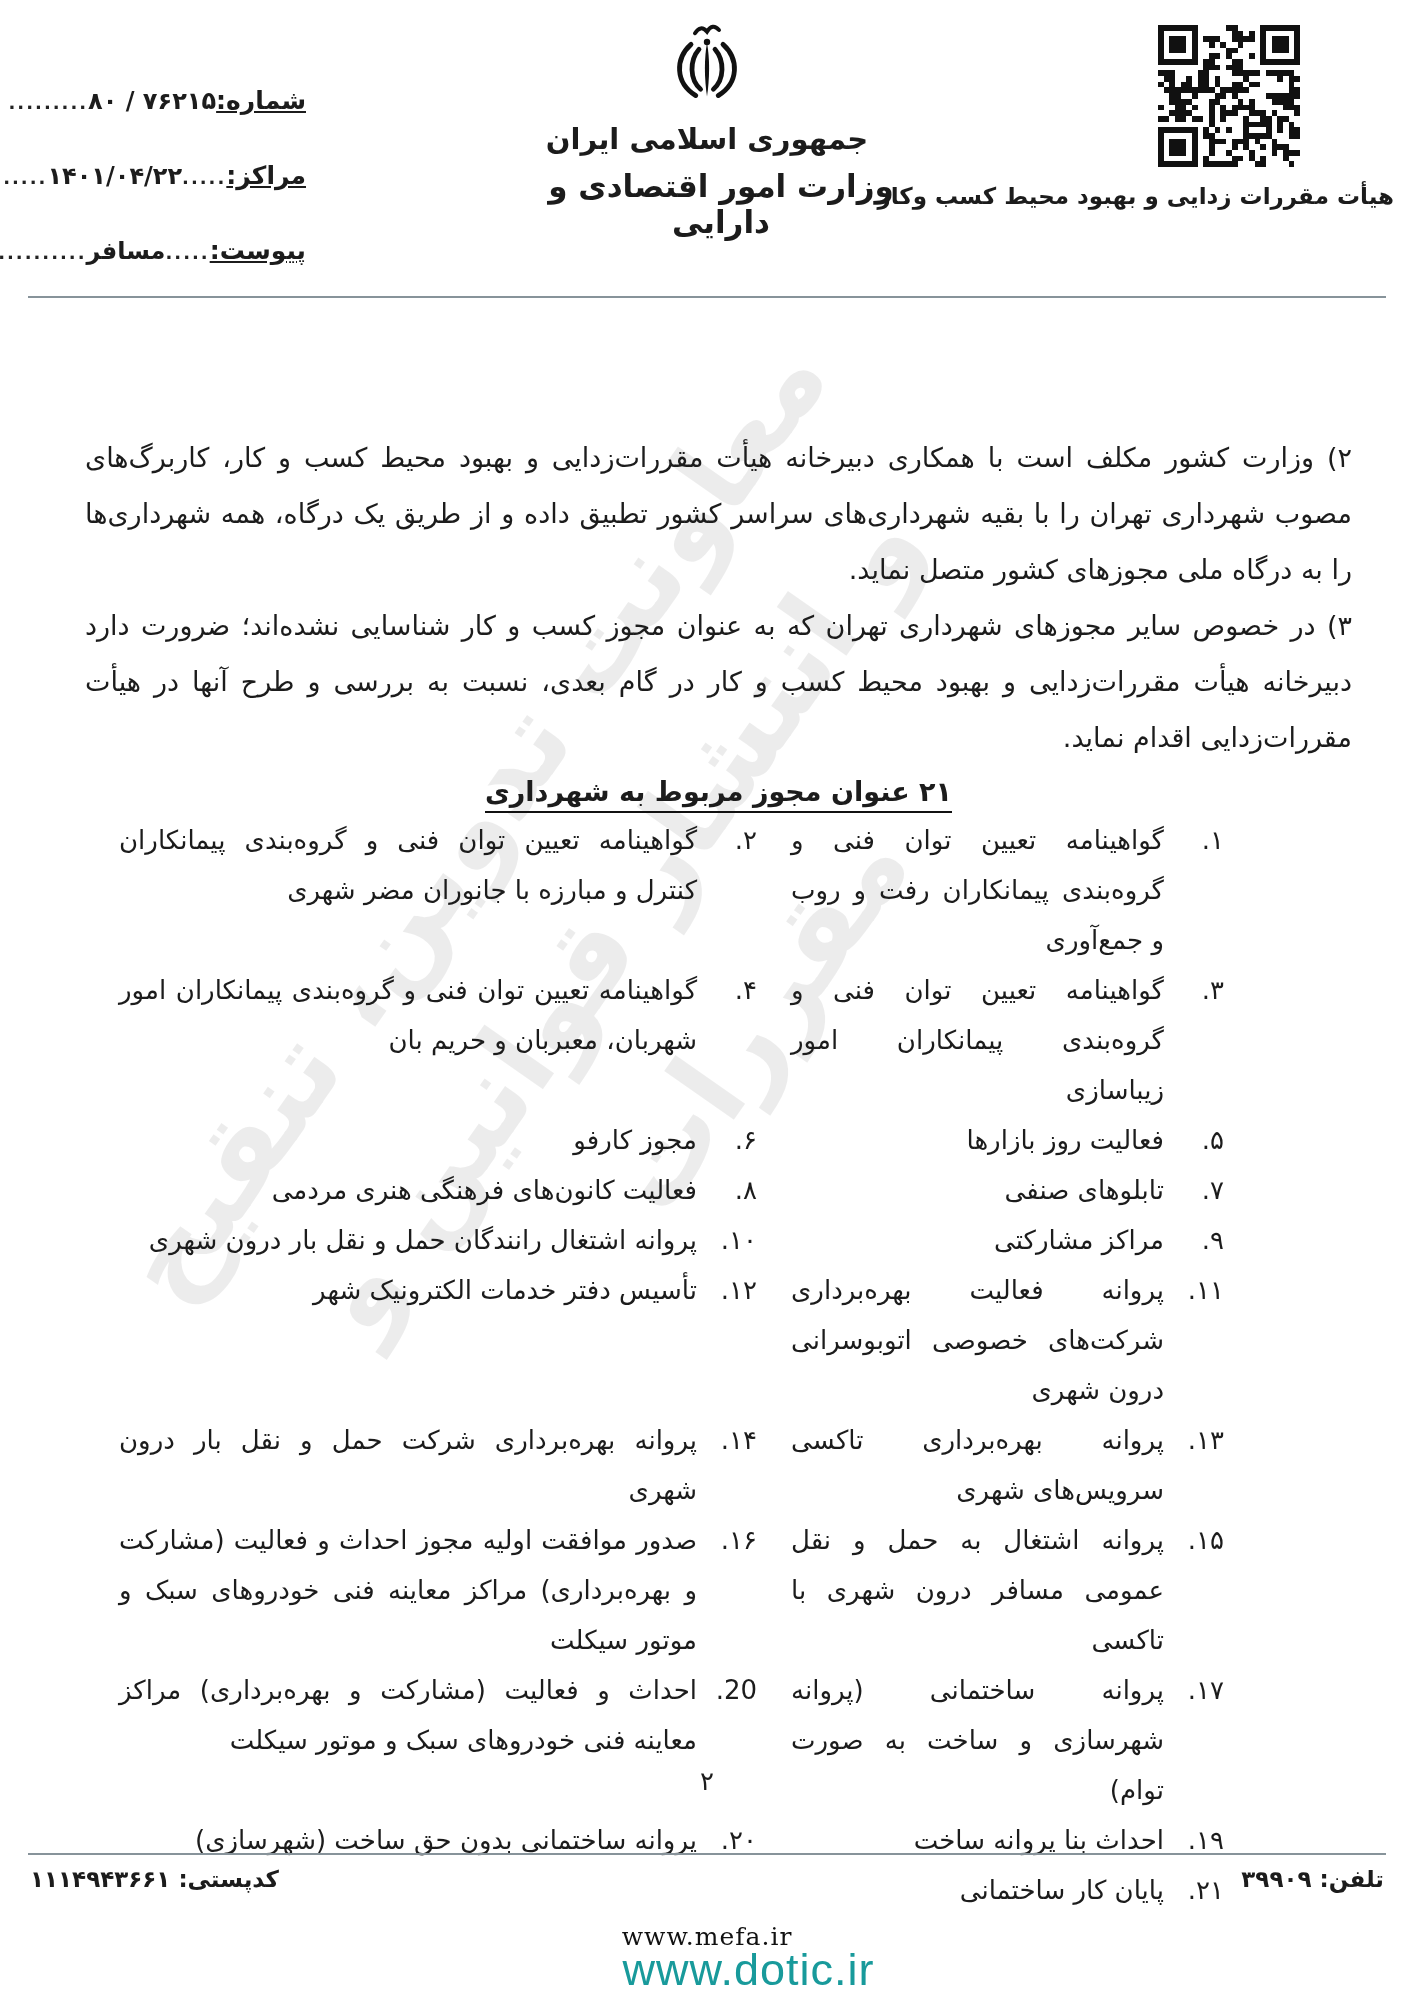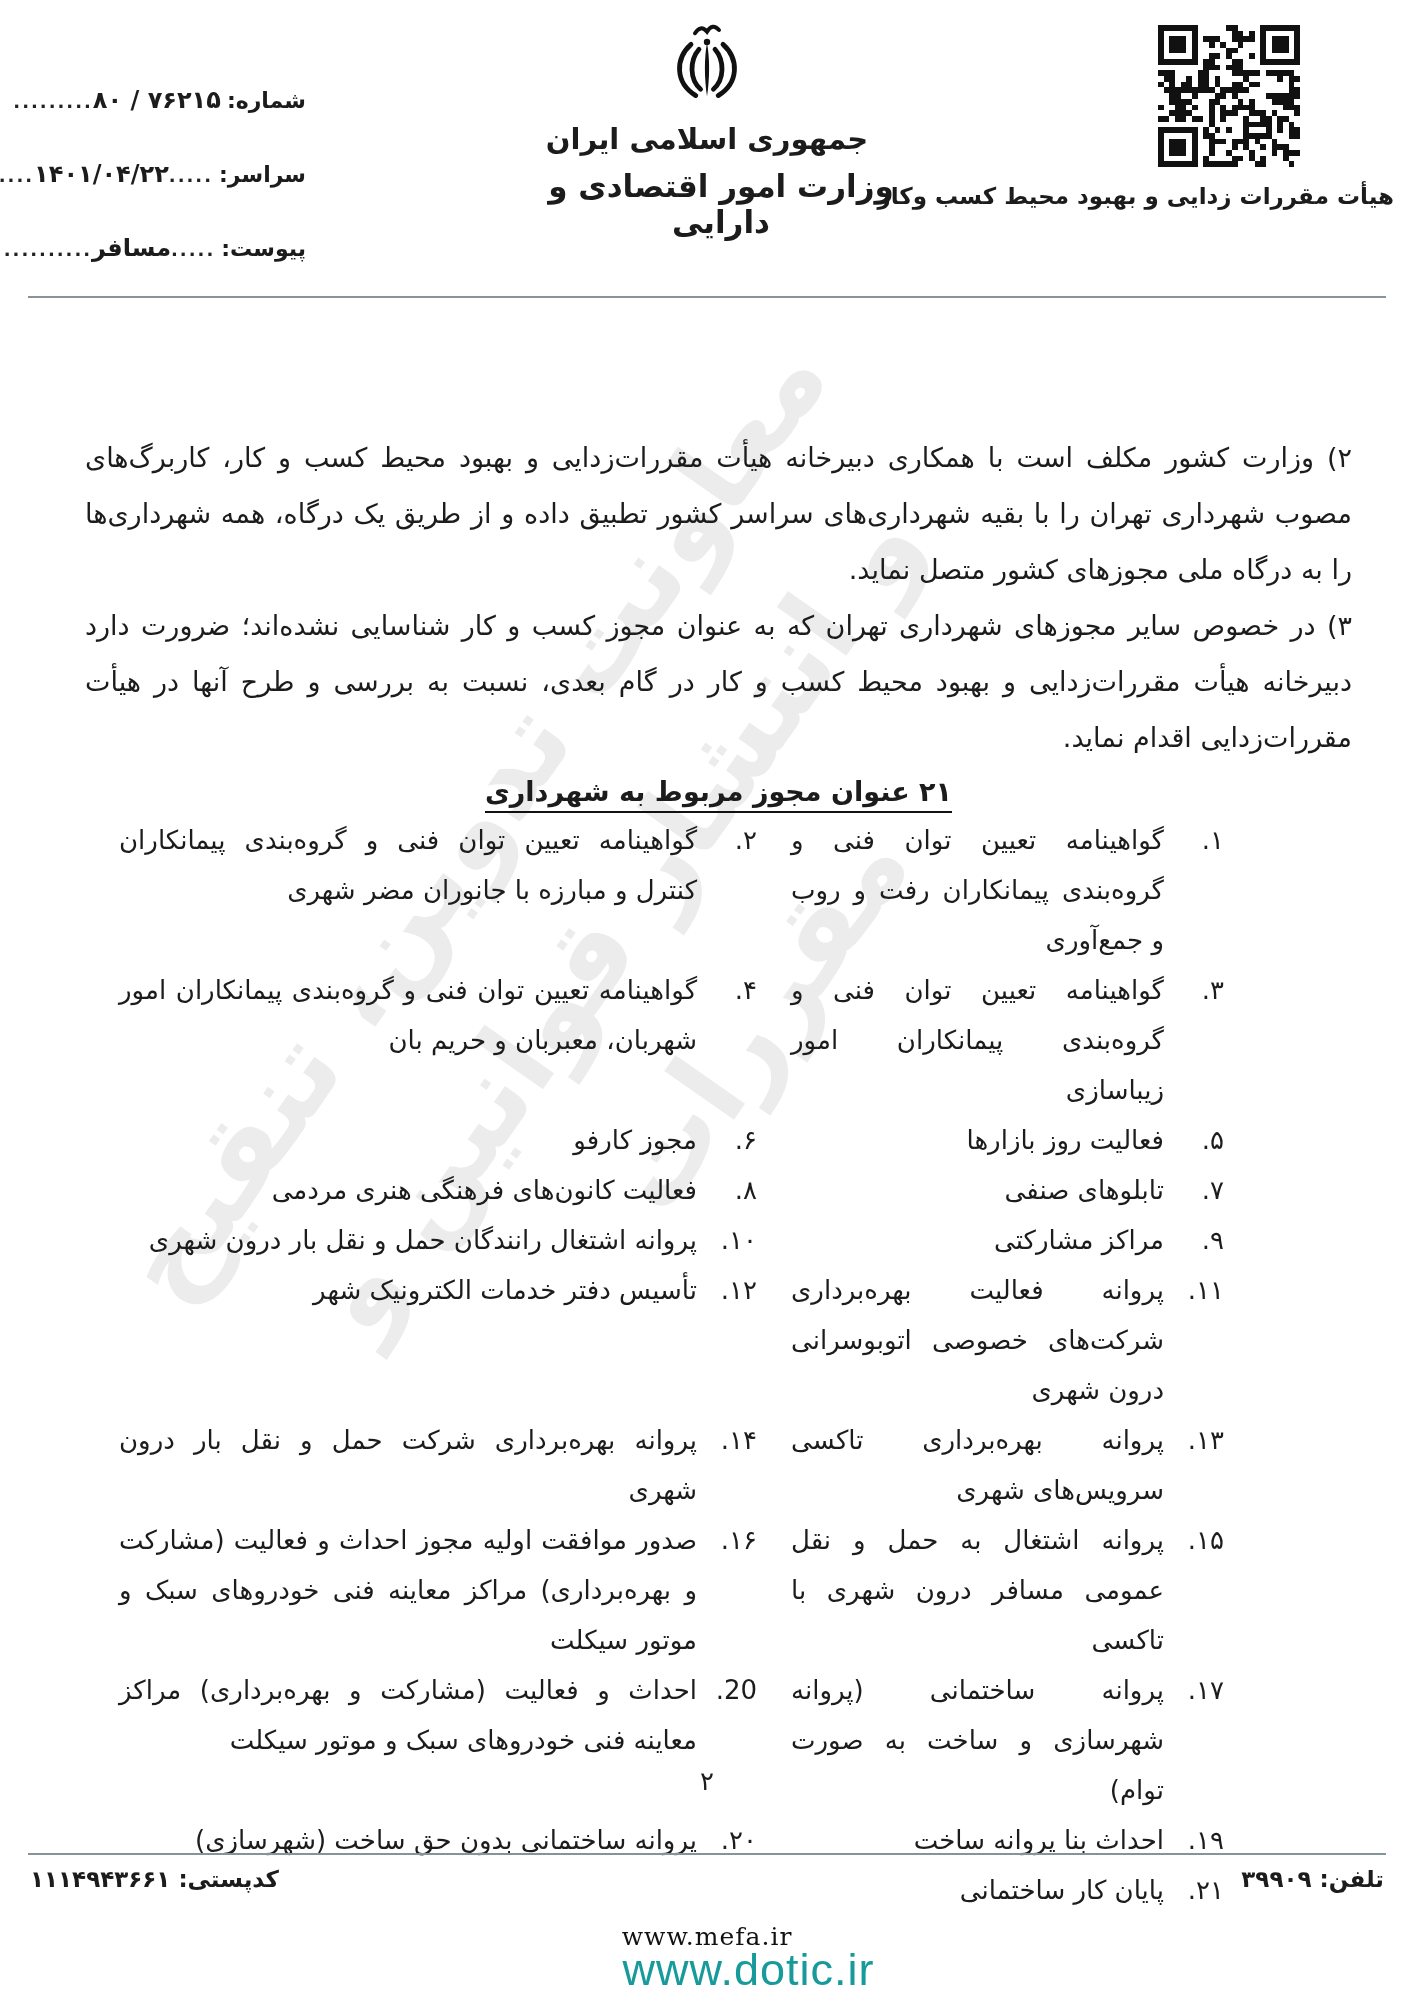--- a/index.html
+++ b/index.html
@@ -14,21 +14,21 @@
     position:absolute;top:540px;left:40px;width:1150px;height:760px;
     display:flex;align-items:center;justify-content:center;text-align:center;
     transform:rotate(-55deg);
     font-size:112px;font-weight:bold;line-height:1.55;color:#000;opacity:0.07;
     pointer-events:none;user-select:none;
   }
 
   
   .meta-block{position:absolute;top:86px;right:1108px;left:30px;display:flex;flex-direction:column;gap:46px;}
   .meta-row{display:flex;align-items:baseline;justify-content:flex-start;white-space:nowrap;font-weight:bold;}
-  .meta-label{font-size:22px;margin-left:6px;}
+  .meta-label{font-size:25px;text-decoration:underline;}
   .meta-value{font-size:24px;letter-spacing:1px;}
   .meta-dots{font-size:18px;letter-spacing:2px;color:#222;}
 
   .emblem-block{position:absolute;top:22px;left:50%;transform:translateX(-50%);width:460px;text-align:center;}
   .emblem-svg{width:96px;height:96px;display:block;margin:0 auto;}
   .country-title{font-size:29px;font-weight:bold;margin-top:4px;}
   .ministry-title{font-size:31px;font-weight:bold;margin-top:12px;margin-left:28px;}
 
   .qr-block{position:absolute;top:25px;right:20px;width:330px;text-align:center;}
   .qr-svg{width:142px;height:142px;display:block;margin:0 auto;shape-rendering:crispEdges;}
@@ -79,21 +79,21 @@
   <div class="watermark">معاونت تدوین، تنقیح و انتشار قوانین و مقررات</div>
 
   <div class="meta-block">
     <div class="meta-row">
       <span class="meta-label">شماره:</span>
       <span class="meta-dots"></span>
       <span class="meta-value">۷۶۲۱۵ / ۸۰</span>
       <span class="meta-dots">.........</span>
     </div>
     <div class="meta-row">
-      <span class="meta-label">سراسر:</span>
+      <span class="meta-label">مراکز:</span>
       <span class="meta-dots">.....</span>
       <span class="meta-value">۱۴۰۱/۰۴/۲۲</span>
       <span class="meta-dots">.....</span>
     </div>
     <div class="meta-row">
       <span class="meta-label">پیوست:</span>
       <span class="meta-dots">.....</span>
       <span class="meta-value">مسافر</span>
       <span class="meta-dots">............</span>
     </div>

